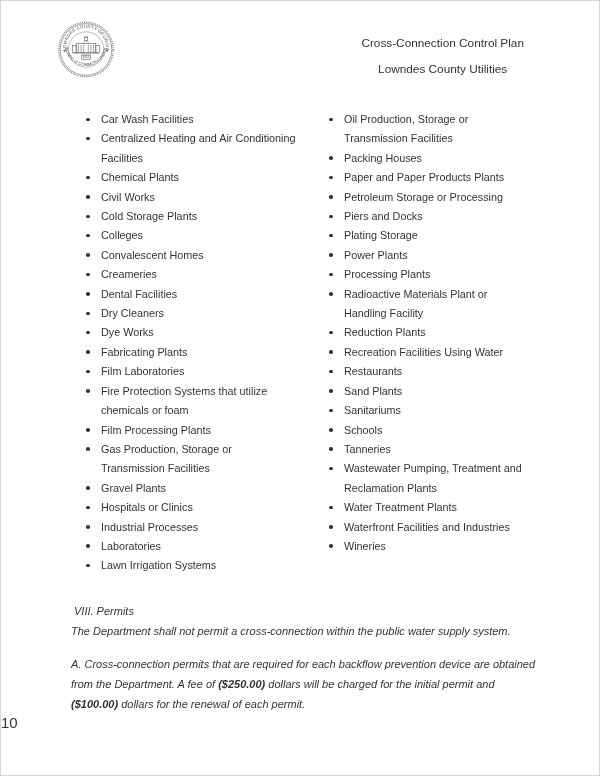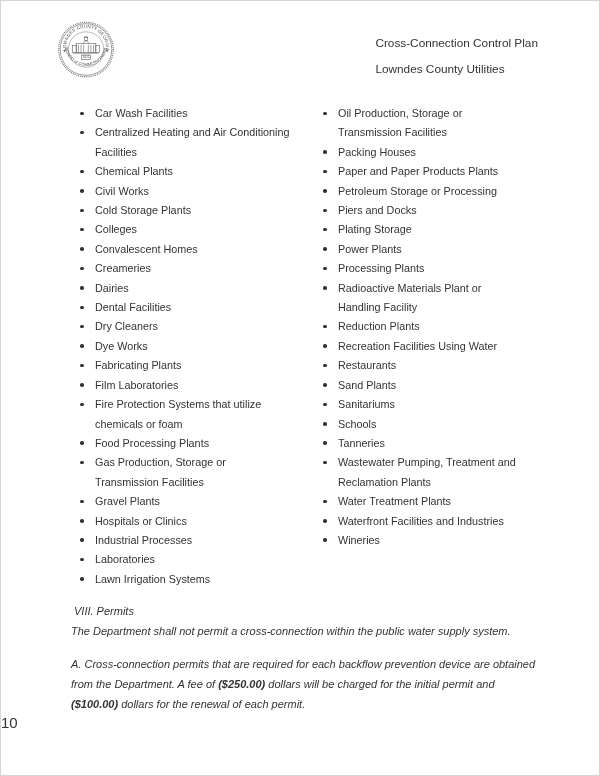--- a/index.html
+++ b/index.html
@@ -16,28 +16,28 @@
     background: #ffffff;
     border: 1px solid #d6d6d6;
     box-sizing: border-box;
   }
   .seal {
     position: absolute; left: 56px; top: 13px;
     width: 58px; height: 71px;
   }
   .seal svg { width: 100%; height: 100%; }
   .header {
-    position: absolute; top: 30px; right: 61px;
-    text-align: left;
+    position: absolute; top: 30px; right: 75px;
+    text-align: center;
     font-size: 11.8px; line-height: 25.5px;
     white-space: nowrap;
   }
   .facility-list {
     position: absolute; top: 101px;
-    list-style: none; margin: 2px; padding: 0;
+    list-style: none; margin: 8px; padding: 0;
     font-size: 10.8px; line-height: 19.4px;
   }
   .facility-list.left  { left: 75px;  width: 235px; }
   .facility-list.right { left: 318px; width: 225px; }
   .facility-list li { position: relative; padding-left: 17px; white-space: nowrap; }
   .facility-list li::before {
     content: ""; position: absolute; left: 2px; top: 7.5px;
     width: 3.5px; height: 3.5px; border-radius: 50%; background: #333333;
   }
   .permits {
@@ -102,28 +102,27 @@
 
   <ul class="facility-list left">
       <li>Car Wash Facilities</li>
       <li>Centralized Heating and Air Conditioning<br>Facilities</li>
       <li>Chemical Plants</li>
       <li>Civil Works</li>
       <li>Cold Storage Plants</li>
       <li>Colleges</li>
       <li>Convalescent Homes</li>
       <li>Creameries</li>
-      <li>Dairies</li>
       <li>Dental Facilities</li>
       <li>Dry Cleaners</li>
       <li>Dye Works</li>
       <li>Fabricating Plants</li>
       <li>Film Laboratories</li>
       <li>Fire Protection Systems that utilize<br>chemicals or foam</li>
-      <li>Food Processing Plants</li>
+      <li>Film Processing Plants</li>
       <li>Gas Production, Storage or<br>Transmission Facilities</li>
       <li>Gravel Plants</li>
       <li>Hospitals or Clinics</li>
       <li>Industrial Processes</li>
       <li>Laboratories</li>
       <li>Lawn Irrigation Systems</li>
     </ul>
   <ul class="facility-list right">
       <li>Oil Production, Storage or<br>Transmission Facilities</li>
       <li>Packing Houses</li>

